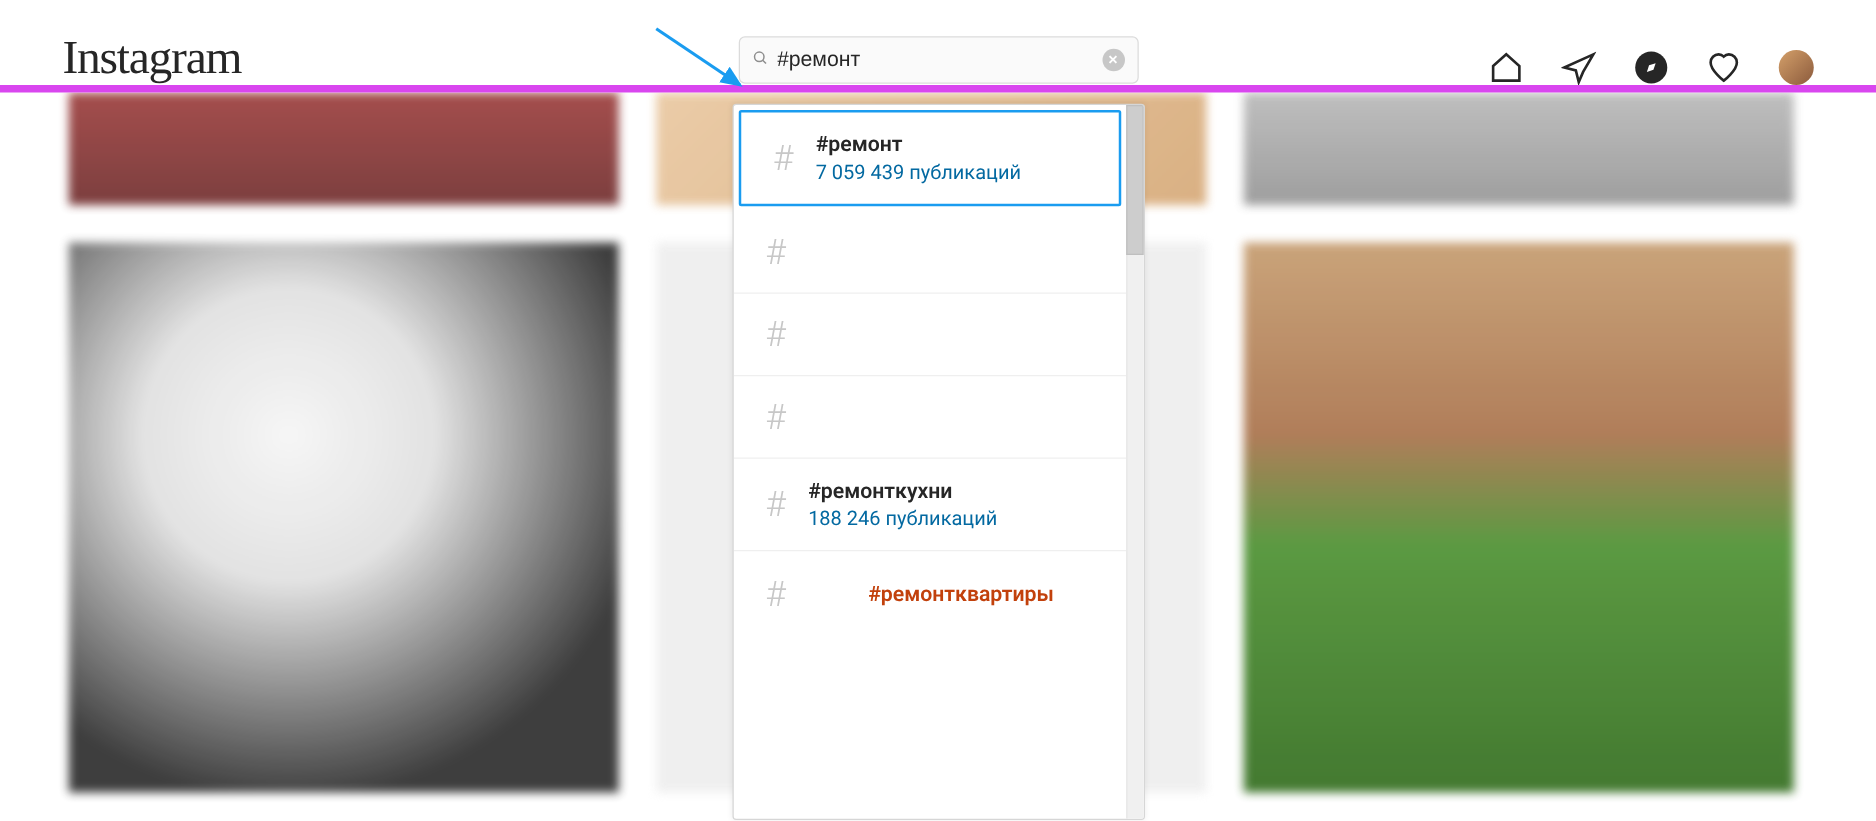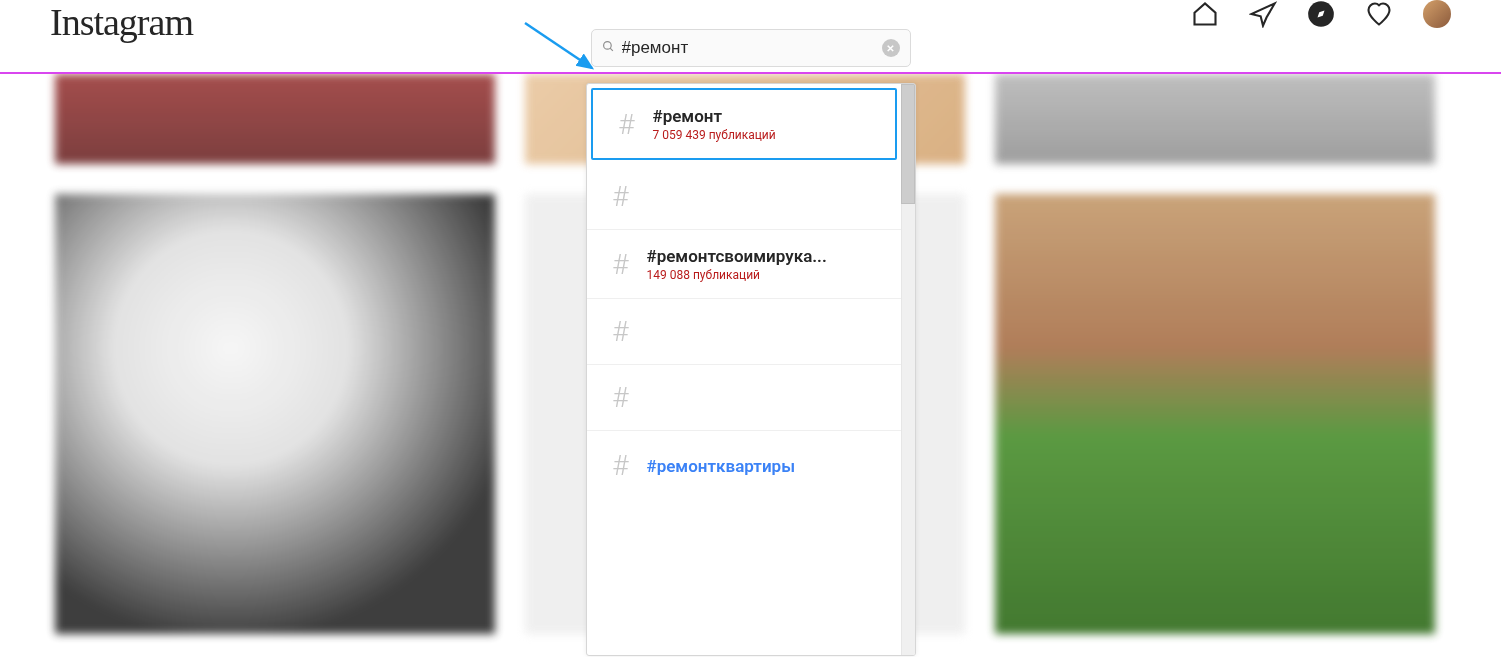--- a/index.html
+++ b/index.html
@@ -6,23 +6,23 @@
     body {
       font-family: -apple-system, BlinkMacSystemFont, "Segoe UI", Roboto, Helvetica, Arial, sans-serif;
       background: #fff;
       width: 1501px;
       height: 657px;
       overflow: hidden;
       position: relative;
     }
     .topbar {
       height: 74px;
-      border-bottom: 2px solid #d946ef;
-      display: flex;
-      align-items: flex-start;
+      border-bottom: 6px solid #d946ef;
+      display: flex;
+      align-items: flex-end;
       padding: 0 50px 0 50px;
       position: relative;
       background: #fff;
       z-index: 10;
     }
     .logo {
       font-family: "Brush Script MT", cursive;
       font-size: 38px;
       font-weight: 500;
       color: #262626;
@@ -156,26 +156,26 @@
     .result-text .tag {
       font-size: 17px;
       font-weight: 600;
       color: #262626;
       white-space: nowrap;
       overflow: hidden;
       text-overflow: ellipsis;
       max-width: 230px;
     }
     .result-text .count {
-      font-size: 12px;
-      color: #b91c1c;
+      font-size: 16px;
+      color: #0369a1;
       margin-top: 2px;
     }
     .result.partial { padding-top: 18px; padding-bottom: 0; border-bottom: none;}
-    .result.partial .tag { color: #3b82f6; font-weight: 600; }
+    .result.partial .tag { color: #c2410c; font-weight: 600; margin-left: 48px; }
     .content {
       padding: 0 55px;
       position: relative;
     }
     .grid {
       display: flex;
       flex-wrap: wrap;
       gap: 30px;
       filter: blur(4px);
       opacity: 0.9;
@@ -233,30 +233,30 @@
           <div class="result-text">
             <div class="tag">#ремонт</div>
             <div class="count">7 059 439 публикаций</div>
           </div>
         </div>
         <div class="result">
           <div class="hash-mark">#</div>
         </div>
         <div class="result">
           <div class="hash-mark">#</div>
+        </div>
+        <div class="result">
+          <div class="hash-mark">#</div>
+        </div>
+        <div class="result">
+          <div class="hash-mark">#</div>
           <div class="result-text">
-            <div class="tag">#ремонтсвоимирука...</div>
-            <div class="count">149 088 публикаций</div>
+            <div class="tag">#ремонткухни</div>
+            <div class="count">188 246 публикаций</div>
           </div>
-        </div>
-        <div class="result">
-          <div class="hash-mark">#</div>
-        </div>
-        <div class="result">
-          <div class="hash-mark">#</div>
         </div>
         <div class="result partial">
           <div class="hash-mark">#</div>
           <div class="result-text">
             <div class="tag">#ремонтквартиры</div>
           </div>
         </div>
       </div>
       <div class="dd-scroll-track">
         <div class="dd-scroll-thumb"></div>

